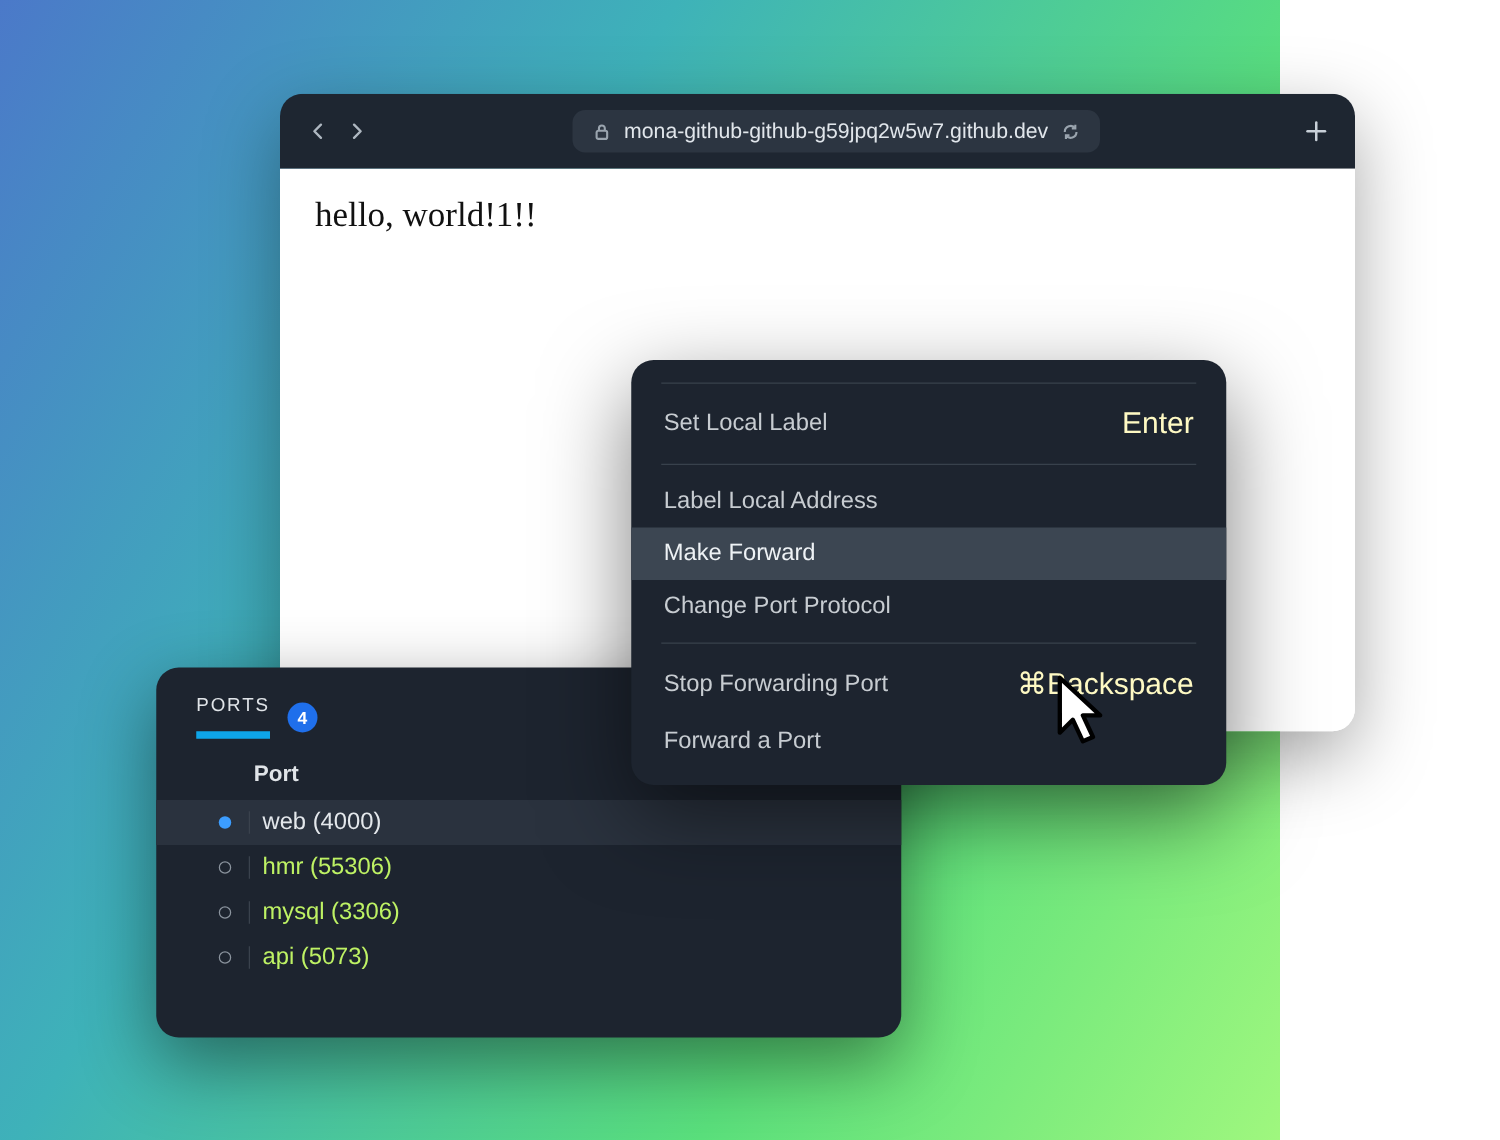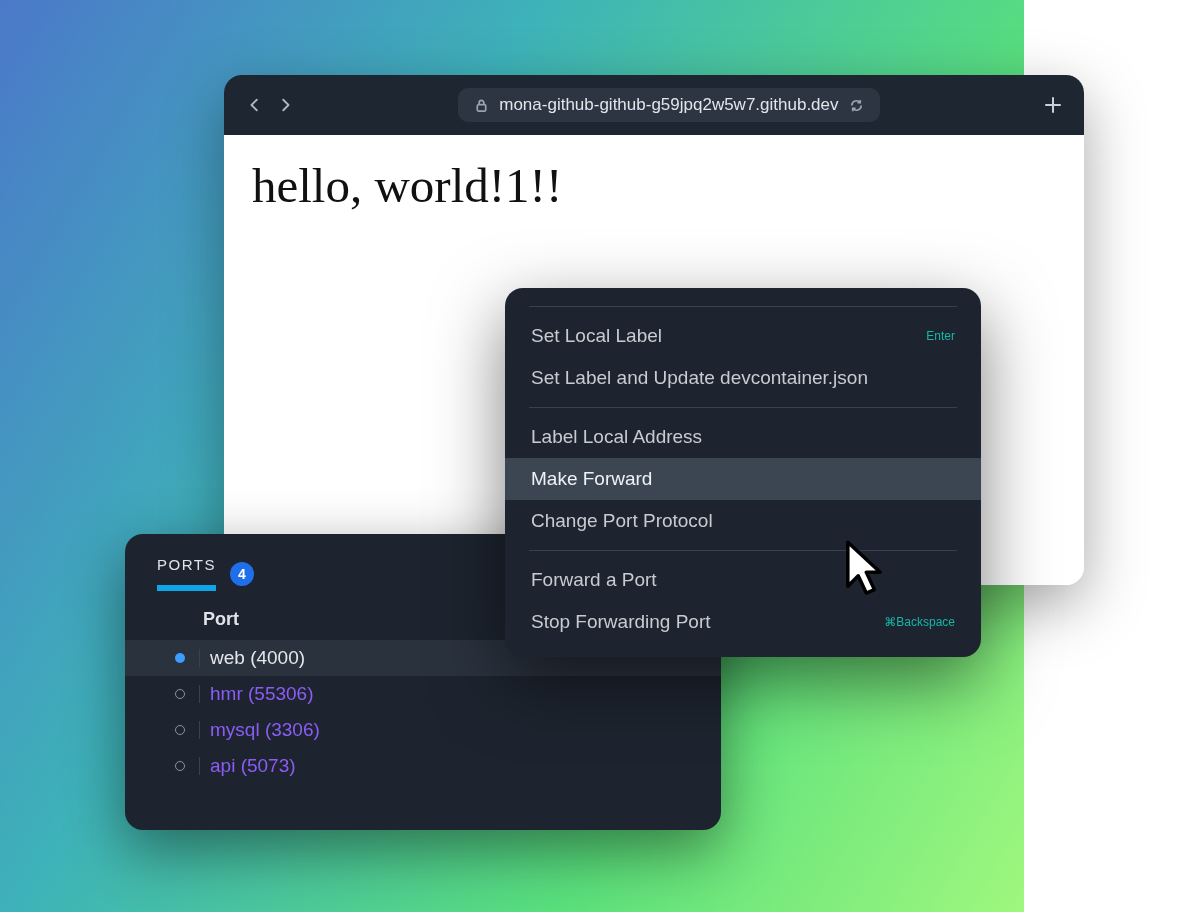--- a/index.html
+++ b/index.html
@@ -10,40 +10,40 @@
   .nav-arrows{display:flex;gap:4px;align-items:center;}
   .arrow{width:26px;height:26px;display:flex;align-items:center;justify-content:center;color:#aeb7c0;cursor:pointer;}
   .arrow svg{width:14px;height:14px;stroke:currentColor;stroke-width:2.2;fill:none;stroke-linecap:round;stroke-linejoin:round;}
   .url-pill{flex:none;margin:0 auto;background:#2c3541;border-radius:10px;height:34px;display:flex;align-items:center;padding:0 16px;color:#e1e6eb;font-size:17px;gap:10px;}
   .url-pill .lock,.url-pill .reload{color:#9aa4ae;display:flex;align-items:center;}
   .url-pill svg{width:15px;height:15px;stroke:currentColor;stroke-width:1.8;fill:none;}
   .plus{width:26px;height:26px;display:flex;align-items:center;justify-content:center;color:#c8d0d8;cursor:pointer;margin-left:auto;}
   .plus svg{width:18px;height:18px;stroke:currentColor;stroke-width:2;fill:none;stroke-linecap:round;}
   .browser-cap{width:160px;flex:none;}
   .page{background:#fff;height:450px;padding:22px 28px;}
-  .page-text{font-family:"Times New Roman",Times,serif;font-size:49px;color:#111;}
+  .page-text{font-family:"Times New Roman",Times,serif;font-size:28px;color:#111;}
   
   .ports{position:absolute;left:125px;top:534px;width:596px;height:296px;background:#1d242f;border-radius:18px;box-shadow:0 20px 60px rgba(0,0,0,.45);}
   .ports-head{display:flex;align-items:center;gap:14px;padding:22px 32px 0;}
   .ports-tab{color:#e0e4e8;font-size:15px;letter-spacing:1.5px;font-weight:500;padding-bottom:12px;border-bottom:6px solid #0ea5e9;}
   .ports-badge{background:#1f6feb;color:#fff;font-size:14px;font-weight:600;border-radius:50%;width:24px;height:24px;display:flex;align-items:center;justify-content:center;}
   .ports-col{color:#e0e4e8;font-weight:600;font-size:18px;padding:18px 0 10px 78px;}
-  .port-row{display:flex;align-items:center;height:36px;padding-left:40px;color:#8b5cf6;font-size:19px;}
+  .port-row{display:flex;align-items:center;height:36px;padding-left:40px;color:#bef264;font-size:19px;}
   .port-row.sel{background:#2a323e;color:#e4e8ec;}
   .port-dot{width:30px;display:flex;justify-content:center;align-items:center;}
   .dot-filled{width:10px;height:10px;border-radius:50%;background:#3c9dff;}
   .dot-empty{width:10px;height:10px;border-radius:50%;border:1.6px solid #8b949e;box-sizing:border-box;}
   .port-divider{width:1px;height:18px;background:#3a424d;margin:0 10px 0 4px;}
   
   .menu{position:absolute;left:505px;top:288px;width:476px;background:#1d242f;border-radius:18px;box-shadow:0 24px 70px rgba(0,0,0,.5);padding:10px 0 14px;color:#c7ccd1;}
   .menu hr{border:none;border-top:1px solid #38414c;margin:8px 24px;}
   .menu-row{display:flex;align-items:center;justify-content:space-between;padding:10px 26px;font-size:19px;cursor:pointer;}
   .menu-row.primary{color:#e7ebee;}
   .menu-row.hi{background:#3c4652;color:#eef2f5;}
-  .menu-shortcut{color:#14b8a6;font-size:12px;}
+  .menu-shortcut{color:#fef9c3;font-size:24px;}
   
   .cursor{position:absolute;left:840px;top:540px;pointer-events:none;}
   .cursor svg{width:48px;height:60px;}
 </style>
 </head>
 <body>
 
 <div class="bg">
 
   <div class="browser">
@@ -127,40 +127,37 @@
       <span>api (5073)</span>
     </div>
   </div>
 
   <div class="menu">
     <hr>
     <div class="menu-row">
       <span>Set Local Label</span>
       <span class="menu-shortcut">Enter</span>
     </div>
-    <div class="menu-row">
-      <span>Set Label and Update devcontainer.json</span>
-    </div>
     <hr>
     <div class="menu-row">
       <span>Label Local Address</span>
     </div>
     <div class="menu-row hi">
       <span>Make Forward</span>
     </div>
     <div class="menu-row">
       <span>Change Port Protocol</span>
     </div>
     <hr>
     <div class="menu-row">
-      <span>Forward a Port</span>
+      <span>Stop Forwarding Port</span>
+      <span class="menu-shortcut">⌘Backspace</span>
     </div>
     <div class="menu-row">
-      <span>Stop Forwarding Port</span>
-      <span class="menu-shortcut">⌘Backspace</span>
+      <span>Forward a Port</span>
     </div>
   </div>
 
   <div class="cursor">
     <svg viewBox="0 0 40 52">
       <polygon points="6,2 6,40 15,31 22,46 29,43 22,28 34,28" fill="#fff" stroke="#000" stroke-width="3" stroke-linejoin="round"></polygon>
     </svg>
   </div>
 
 </div>

